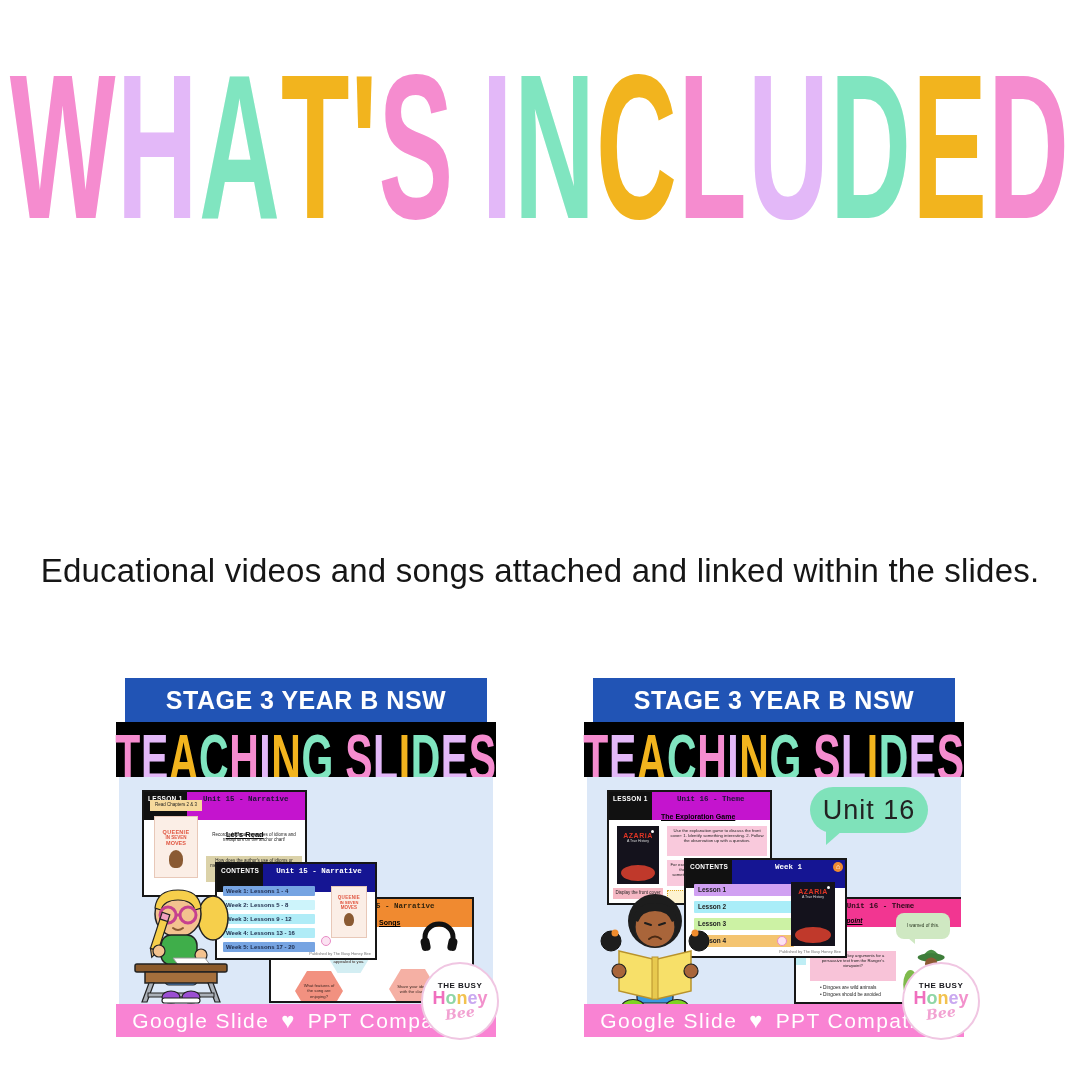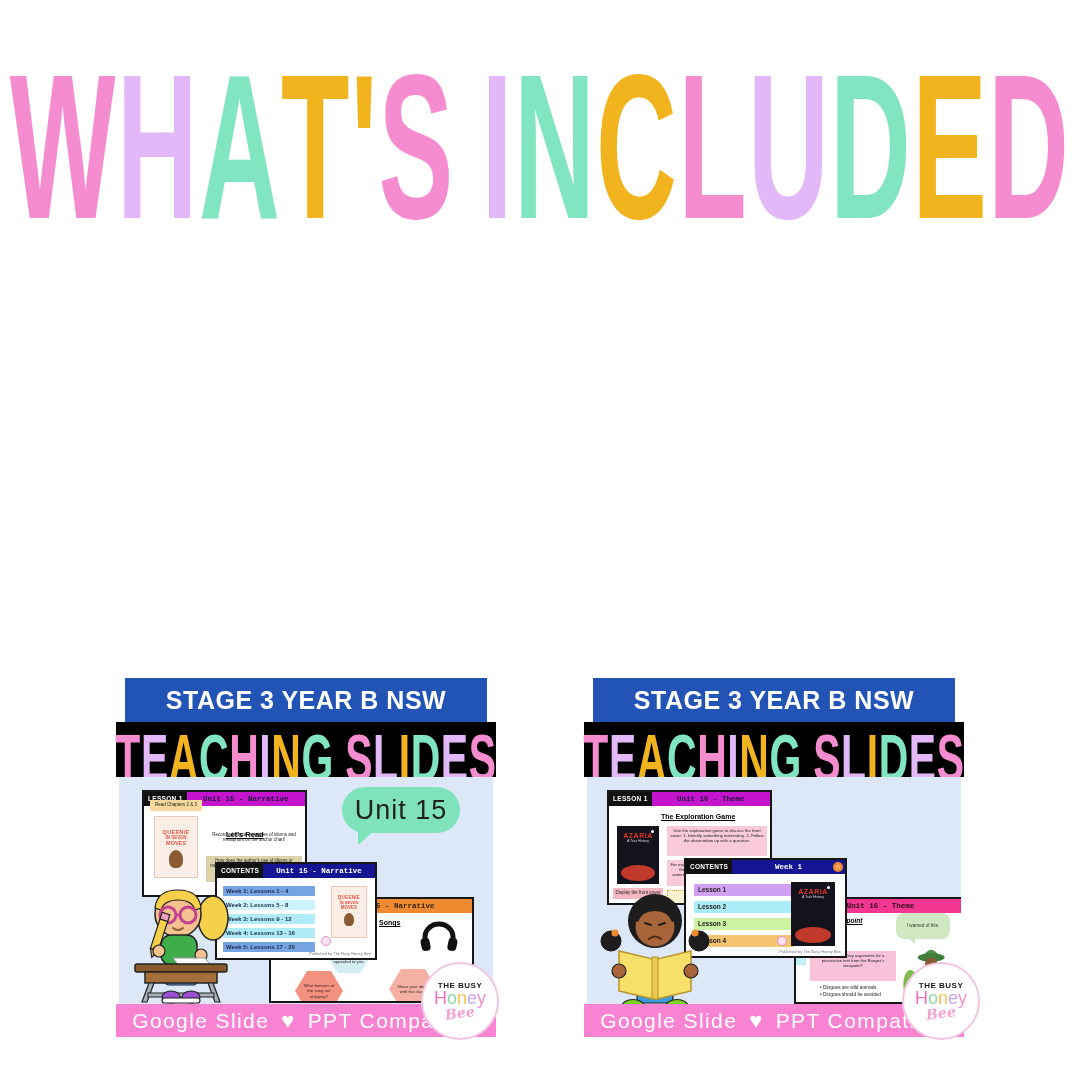--- a/index.html
+++ b/index.html
@@ -34,21 +34,21 @@
                 transform:translateX(-50%) scale(0.62,1.0); transform-origin:top center; }
   .prod-inner span { display:inline-block; } .prod-inner span.sp { width:18px; }
   .cbody { position:relative; margin:0 3px; height:227px; background:#dce8f8; overflow:hidden; }
   .cfooter { position:absolute; left:0; bottom:0; width:380px; height:33px; background:#f983d3;
              display:flex; align-items:center; justify-content:center; gap:12px;
              color:#fff; font-size:21px; font-weight:400; letter-spacing:1.4px; }
   .cfooter .heart { font-size:22px; line-height:1; }
 
   
   .mini { position:absolute; background:#fff; border:2px solid #161616; overflow:hidden; }
-  .mini-head { display:flex; height:14px; }
+  .mini-head { display:flex; height:28px; }
   .mini-tag { background:#111; color:#fff; font-size:6.5px; font-weight:700; padding:0 4px;
               line-height:14px; letter-spacing:0.3px; white-space:nowrap; }
   .mini-bar { flex:1; font-family:"Liberation Mono", monospace; font-weight:700; font-size:7.5px;
               line-height:14px; text-align:center; white-space:nowrap; overflow:hidden; }
   .bar-magenta { background:#c414ce; color:#20123a; }
   .bar-navy { background:#151593; color:#fff; }
   .bar-orange { background:#f08a30; color:#33250e; text-align:left; padding-left:78px; }
   .bar-pink { background:#f23691; color:#2a0a18; }
 
   .sa-heading { position:absolute; font-weight:700; font-size:7.5px; text-decoration:underline; white-space:nowrap; }
@@ -89,37 +89,38 @@
   .bubble.mini-b { background:#cfe8c2; border-radius:8px; font-size:4.6px; text-align:center;
             padding:3px; line-height:1.3; color:#2e3c26; }
   .bubble.mini-b::after { content:""; position:absolute; left:12px; bottom:-5px; width:0; height:0;
             border-right:7px solid #cfe8c2; border-bottom:6px solid transparent; }
 
   
   .logo { position:absolute; width:78px; height:78px; border-radius:50%; background:#fff;
           border:2px solid #f0c6e2; z-index:8; display:flex; flex-direction:column; align-items:center;
           justify-content:center; }
   .logo-top { font-size:8px; font-weight:900; color:#17171c; letter-spacing:0.5px; }
-  .logo-honey { font-size:18px; font-weight:400; line-height:0.95; }
+  .logo-honey { font-size:18px; font-weight:700; line-height:0.95; }
   .logo-bee { font-family:"DejaVu Serif", serif; font-style:italic; font-size:14px; color:#f2a2d2;
               font-weight:700; transform:rotate(-8deg); margin-top:-3px; }
 
   .girl { position:absolute; z-index:5; }
   .homedot { position:absolute; right:2px; top:2px; width:10px; height:10px; border-radius:50%;
              background:#f08a30; color:#fff; font-size:7px; line-height:10px; text-align:center; }
 </style>
 </head>
 <body>
 
 <div id="canvas">
 
   <div class="title-wrap">
     <div class="title-inner"><span style="color: rgb(245, 140, 207);">W</span><span style="color: rgb(227, 184, 248);">H</span><span style="color: rgb(128, 229, 192);">A</span><span style="color: rgb(242, 180, 30);">T</span><span style="color: rgb(242, 180, 30);">'</span><span style="color: rgb(245, 140, 207);">S</span><span class="sp"> </span><span style="color: rgb(227, 184, 248);">I</span><span style="color: rgb(128, 229, 192);">N</span><span style="color: rgb(242, 180, 30);">C</span><span style="color: rgb(245, 140, 207);">L</span><span style="color: rgb(227, 184, 248);">U</span><span style="color: rgb(128, 229, 192);">D</span><span style="color: rgb(242, 180, 30);">E</span><span style="color: rgb(245, 140, 207);">D</span></div>
   </div>
 
+  <div class="para p3">Educational videos and songs attached and linked within the slides.</div>
 
   <div class="cards">
 
     <div class="card">
       <div class="banner">STAGE 3 YEAR B NSW ENGLISH</div>
       <div class="prod-title">
         <div class="prod-inner"><span style="color: rgb(245, 140, 207);">T</span><span style="color: rgb(227, 184, 248);">E</span><span style="color: rgb(242, 180, 30);">A</span><span style="color: rgb(128, 229, 192);">C</span><span style="color: rgb(245, 140, 207);">H</span><span style="color: rgb(227, 184, 248);">I</span><span style="color: rgb(242, 180, 30);">N</span><span style="color: rgb(128, 229, 192);">G</span><span class="sp"> </span><span style="color: rgb(245, 140, 207);">S</span><span style="color: rgb(227, 184, 248);">L</span><span style="color: rgb(242, 180, 30);">I</span><span style="color: rgb(128, 229, 192);">D</span><span style="color: rgb(227, 184, 248);">E</span><span style="color: rgb(245, 140, 207);">S</span></div>
       </div>
 
       <div class="cbody">
@@ -171,21 +172,20 @@
           <div class="book-q" style="right:8px; top:22px; width:36px; height:52px;">
             <div class="q1" style="margin-top:8px; font-size:4.5px;">QUEENIE</div>
             <div class="q2" style="font-size:4px;">IN SEVEN</div>
             <div class="q3" style="font-size:4.5px;">MOVES</div>
             <div class="blob" style="width:10px; height:13px; margin-top:3px;"></div>
           </div>
           <div class="mini-dot" style="right:44px; bottom:12px;"></div>
           <div class="mini-caption">Published by The Busy Honey Bee</div>
         </div>
 
-        <div class="bubble unit" style="left:223px; top:10px;">Unit 15</div>
 
         <svg class="girl" style="left:2px; top:101px; width:118px; height:126px;" viewBox="0 0 118 126">
           <ellipse cx="92" cy="40" rx="15" ry="22" fill="#f6cf4b" stroke="#222" stroke-width="1.5"></ellipse>
           <circle cx="57" cy="36" r="23" fill="#f3c28f" stroke="#222" stroke-width="1.5"></circle>
           <path d="M34 30 q2 -18 23 -18 t23 18 l-6 2 q-3 -10 -17 -10 t-17 10 z" fill="#f6cf4b" stroke="#222" stroke-width="1.2"></path>
           <circle cx="47" cy="37" r="8" fill="none" stroke="#c6418f" stroke-width="3"></circle>
           <circle cx="67" cy="37" r="8" fill="none" stroke="#c6418f" stroke-width="3"></circle>
           <line x1="55" y1="37" x2="59" y2="37" stroke="#c6418f" stroke-width="3"></line>
           <path d="M52 50 q5 4 10 0" stroke="#8a5a33" fill="none" stroke-width="2" stroke-linecap="round"></path>
           <rect x="40" y="57" width="36" height="30" rx="10" fill="#3fae4a" stroke="#222" stroke-width="1.5"></rect>
@@ -291,20 +291,21 @@
           <div class="book-az" style="right:10px; top:22px; width:44px; height:64px;">
             <div class="a1">AZARiA</div>
             <div class="a2">A True History</div>
             <div class="rock"></div>
             <div class="moon"></div>
           </div>
           <div class="mini-dot" style="right:58px; bottom:10px;"></div>
           <div class="mini-caption">Published by The Busy Honey Bee</div>
         </div>
 
+        <div class="bubble unit" style="left:223px; top:10px;">Unit 16</div>
 
         <svg class="girl" style="left:8px; top:110px; width:120px; height:126px;" viewBox="0 0 120 126">
           <circle cx="16" cy="54" r="10" fill="#1d1d1d" stroke="#111" stroke-width="1"></circle>
           <circle cx="104" cy="54" r="10" fill="#1d1d1d" stroke="#111" stroke-width="1"></circle>
           <circle cx="20" cy="46" r="3.5" fill="#f08c2e"></circle>
           <circle cx="100" cy="46" r="3.5" fill="#f08c2e"></circle>
           <circle cx="60" cy="34" r="27" fill="#1d1d1d"></circle>
           <circle cx="60" cy="40" r="20" fill="#a9653a" stroke="#222" stroke-width="1.2"></circle>
           <path d="M38 32 q4 -16 22 -16 t22 16 l-5 3 q-4 -11 -17 -11 t-17 11 z" fill="#1d1d1d"></path>
           <line x1="50" y1="36" x2="56" y2="38" stroke="#1d1d1d" stroke-width="2" stroke-linecap="round"></line>

